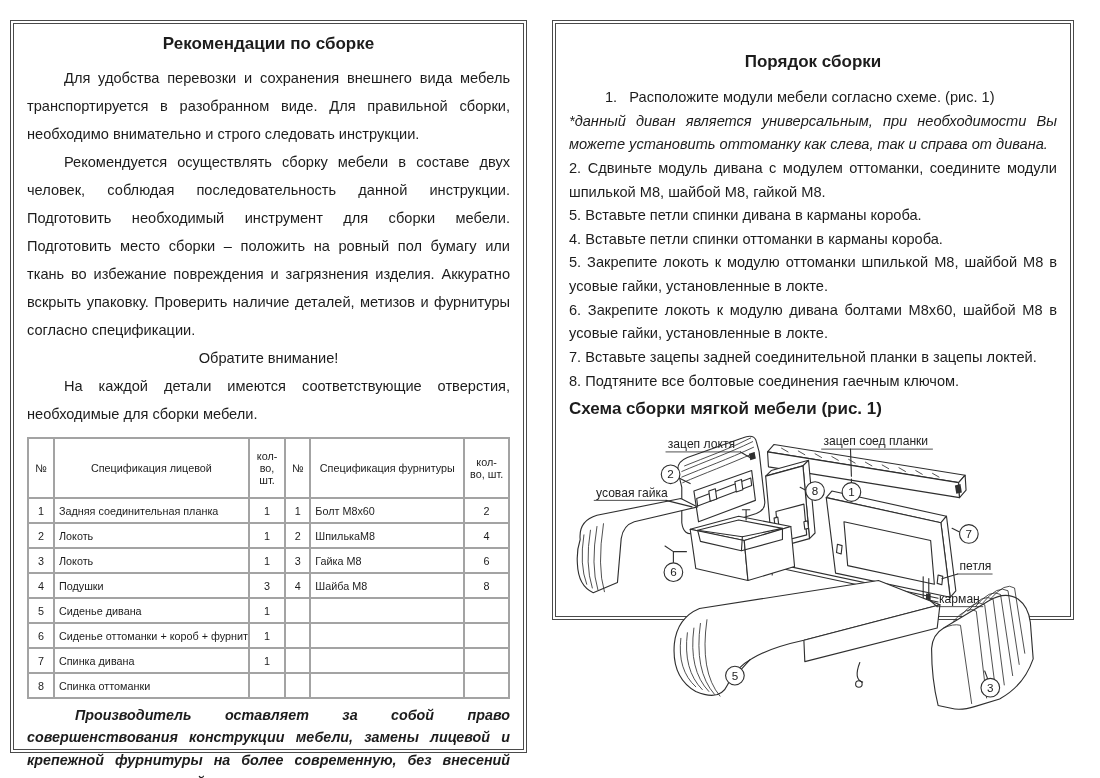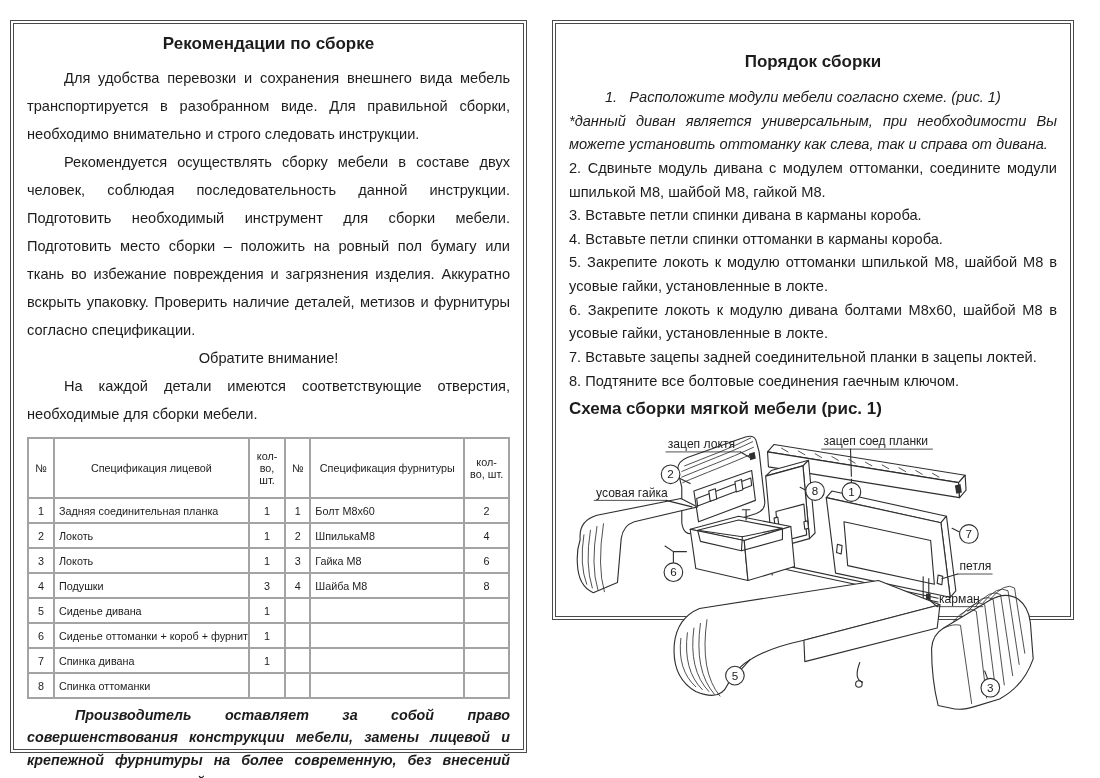--- a/index.html
+++ b/index.html
@@ -30,21 +30,21 @@
   td.num { text-align:center; }
   td.name { text-align:left; white-space:nowrap; }
 
   .footer-note {
     font-size:14.3px !important; font-weight:bold; font-style:italic;
     line-height:1.55 !important; margin-top:5px !important;
     text-align:justify; text-indent:48px; text-align-last:center;
   }
 
   .page-right p { font-size:14.6px; line-height:1.62; margin:0; text-align:justify; }
-  .step1 { padding-left:36px; text-align:left !important; margin-top:6px !important;font-style:italic; }
+  .step1 { padding-left:36px; text-align:left !important; margin-top:6px !important; }
   .note-italic { font-style:italic; }
 
   .diagram-wrap { margin-top:4px; }
   svg .ln   { stroke:#2f2f2f; fill:none; stroke-width:1.2; stroke-linejoin:round; stroke-linecap:round; }
   svg .thin { stroke:#2f2f2f; fill:none; stroke-width:0.9; stroke-linejoin:round; stroke-linecap:round; }
   svg .fillw { fill:#ffffff; }
   svg .filld { fill:#2f2f2f; stroke:none; }
   svg text { font-family:"Liberation Sans", sans-serif; font-size:13px; fill:#222; stroke:none; }
   svg .cnum { font-size:12.5px; text-anchor:middle; }
 </style>
@@ -148,21 +148,21 @@
     </table>
 
     <p class="footer-note">Производитель оставляет за собой право совершенствования конструкции мебели, замены лицевой и крепежной фурнитуры на более современную, без внесений изменений в настоящую инструкцию.</p>
   </section>
 
   <section class="page page-right">
     <h1>Порядок сборки</h1>
     <p class="step1">1.&nbsp;&nbsp;&nbsp;Расположите модули мебели согласно схеме. (рис. 1)</p>
     <p class="note-italic">*данный диван является универсальным, при необходимости Вы можете установить оттоманку как слева, так и справа от дивана.</p>
     <p>2. Сдвиньте модуль дивана с модулем оттоманки, соедините модули шпилькой М8, шайбой М8, гайкой М8.</p>
-    <p>3. Вставьте петли спинки дивана в карманы короба.</p>
+    <p>5. Вставьте петли спинки дивана в карманы короба.</p>
     <p>4. Вставьте петли спинки оттоманки в карманы короба.</p>
     <p>5. Закрепите локоть к модулю оттоманки шпилькой М8, шайбой М8 в усовые гайки, установленные в локте.</p>
     <p>6. Закрепите локоть к модулю дивана болтами М8х60, шайбой М8 в усовые гайки, установленные в локте.</p>
     <p>7. Вставьте зацепы задней соединительной планки в зацепы локтей.</p>
     <p>8. Подтяните все болтовые соединения гаечным ключом.</p>
     <h2>Схема сборки мягкой мебели (рис. 1)</h2>
 
     <div class="diagram-wrap">
       <svg width="494" height="330" viewBox="0 0 530 340">
 

